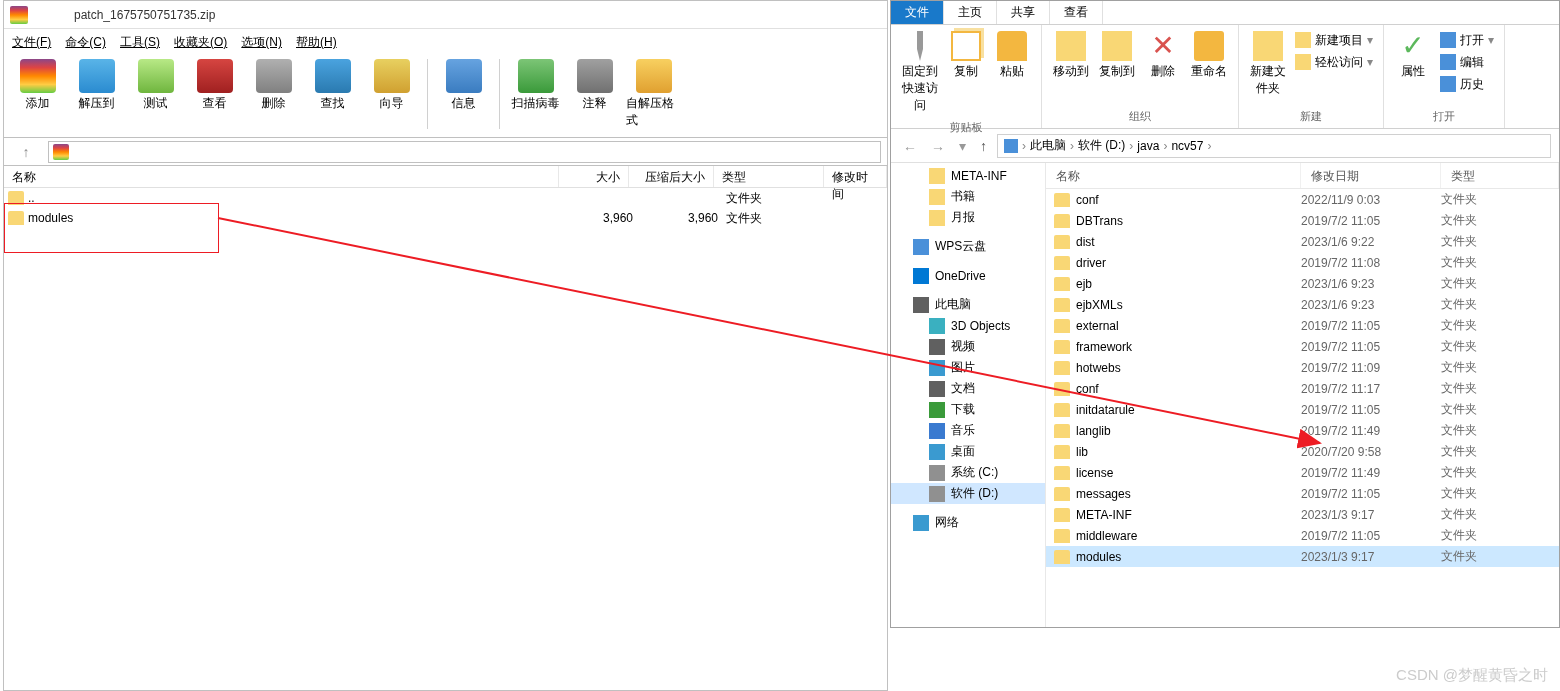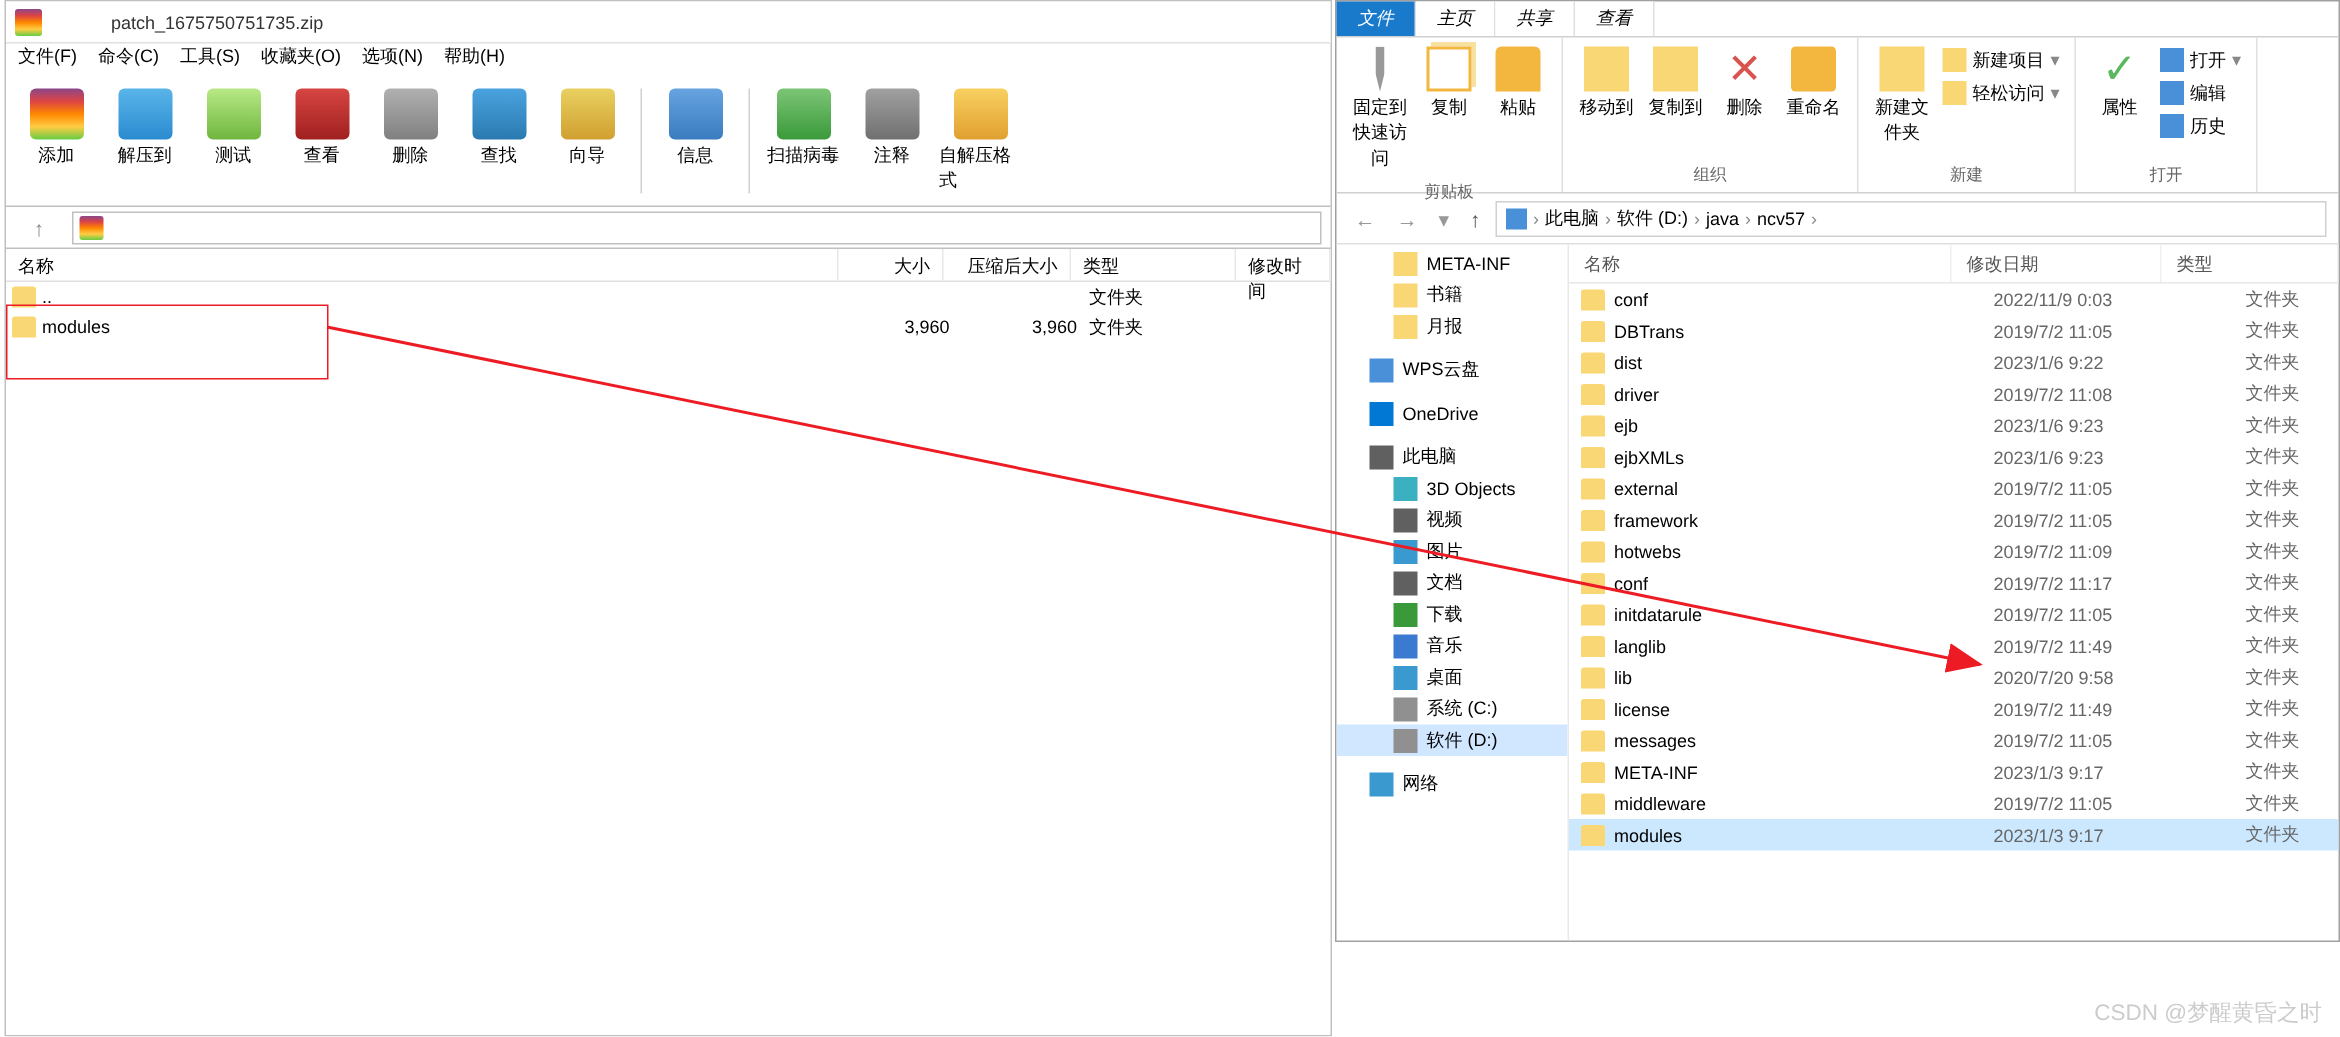--- a/index.html
+++ b/index.html
@@ -35,23 +35,24 @@
 .winrar-icon {
   width: 18px; height: 18px;
   margin-right: 6px;
   background: linear-gradient(#8b4789, #d44, #f80, #fc4, #6c4);
   border-radius: 2px;
 }
 .winrar-title { color: #333; font-size: 12px; padding-left: 40px; }
 .winrar-menu {
   height: 22px;
   display: flex;
-  align-items: flex-start;
+  align-items: flex-end;
   gap: 14px;
   padding: 0 8px;
+  text-decoration: underline;
 }
 .winrar-menu span { cursor: default; }
 .winrar-toolbar {
   display: flex;
   padding: 4px 6px;
   gap: 4px;
   border-bottom: 1px solid #c0c0c0;
 }
 .tb-btn {
   display: flex;
@@ -145,21 +146,20 @@
   height: 628px;
   background: #fff;
   border: 1px solid #a0a0a0;
   display: flex;
   flex-direction: column;
 }
 .exp-tabs {
   height: 24px;
   display: flex;
   border-bottom: 1px solid #d0d0d0;
-  font-style: italic;
 }
 .exp-tab {
   padding: 3px 14px;
   font-size: 12px;
   background: #fff;
   border-right: 1px solid #e0e0e0;
   display: flex;
   align-items: center;
 }
 .exp-tab.active {
@@ -277,21 +277,20 @@
 .content-list {
   flex: 1;
   overflow-y: auto;
 }
 .file-row {
   display: flex;
   height: 21px;
   align-items: center;
   font-size: 12px;
   cursor: default;
-  gap: 28px;
 }
 .file-row.selected { background: #cce8ff; }
 .file-row .fc-name { width: 255px; display: flex; align-items: center; padding-left: 8px; gap: 6px; }
 .file-row .fc-date { width: 140px; color: #666; }
 .file-row .fc-type { flex: 1; color: #666; }
 .fl-icon {
   width: 16px; height: 14px;
   background: #f9d775;
   border-radius: 2px 2px 0 0;
 }

